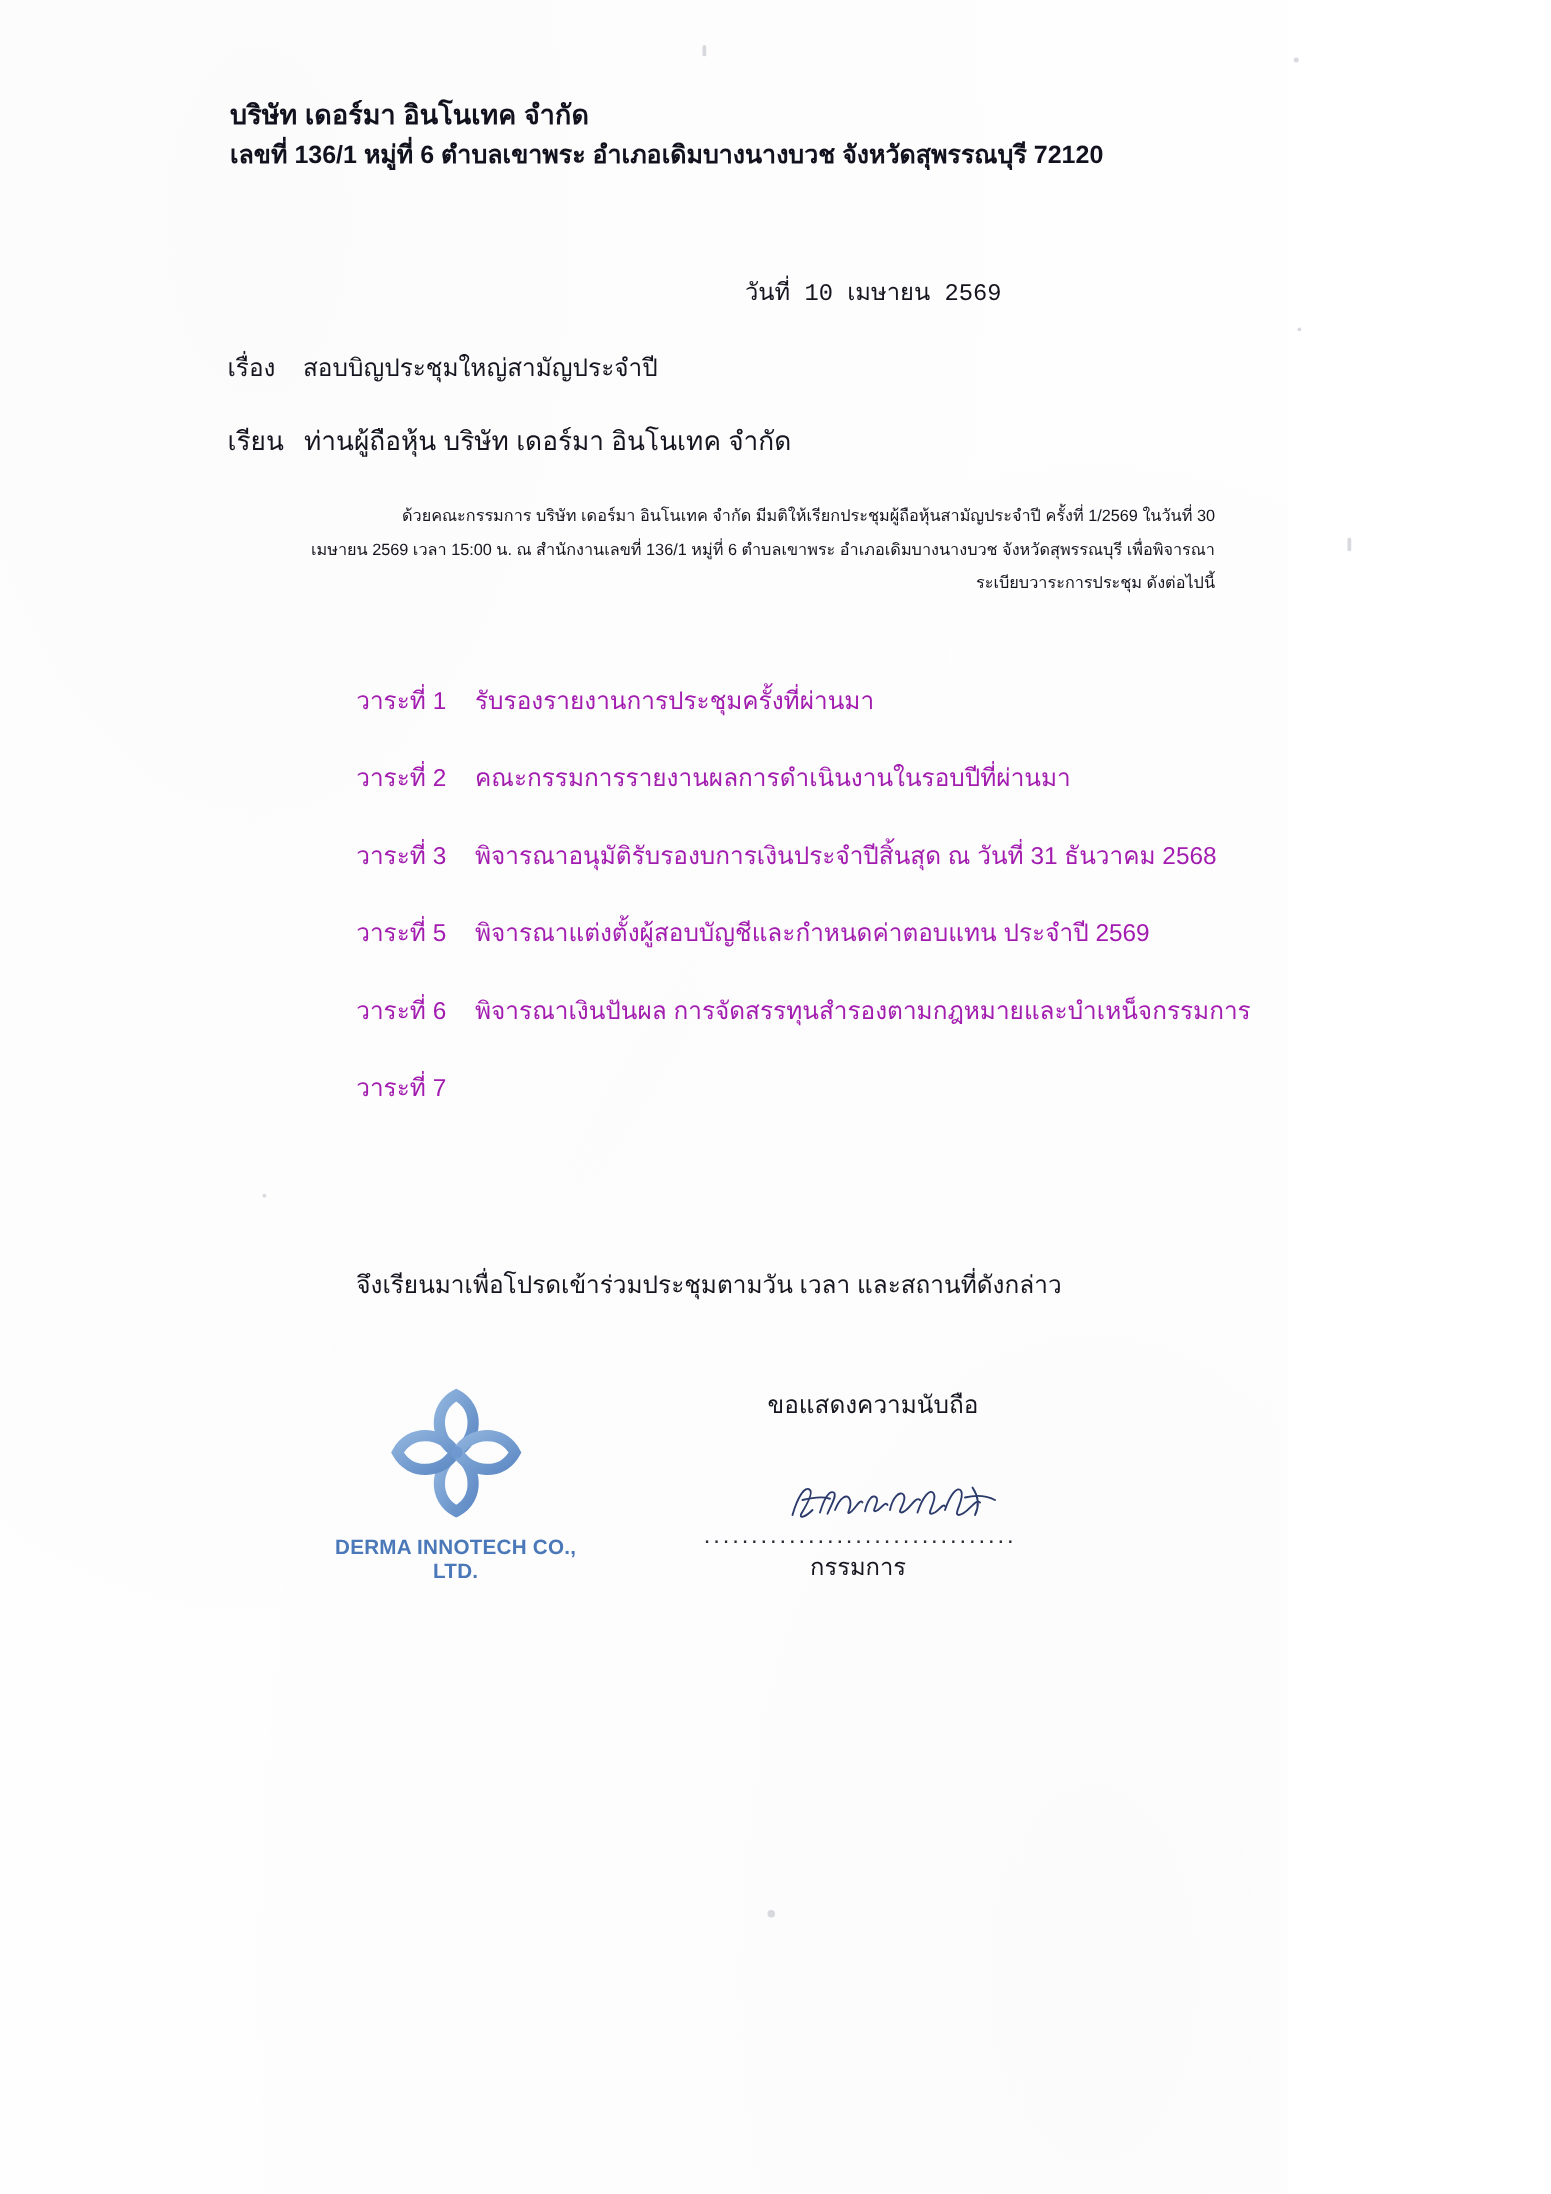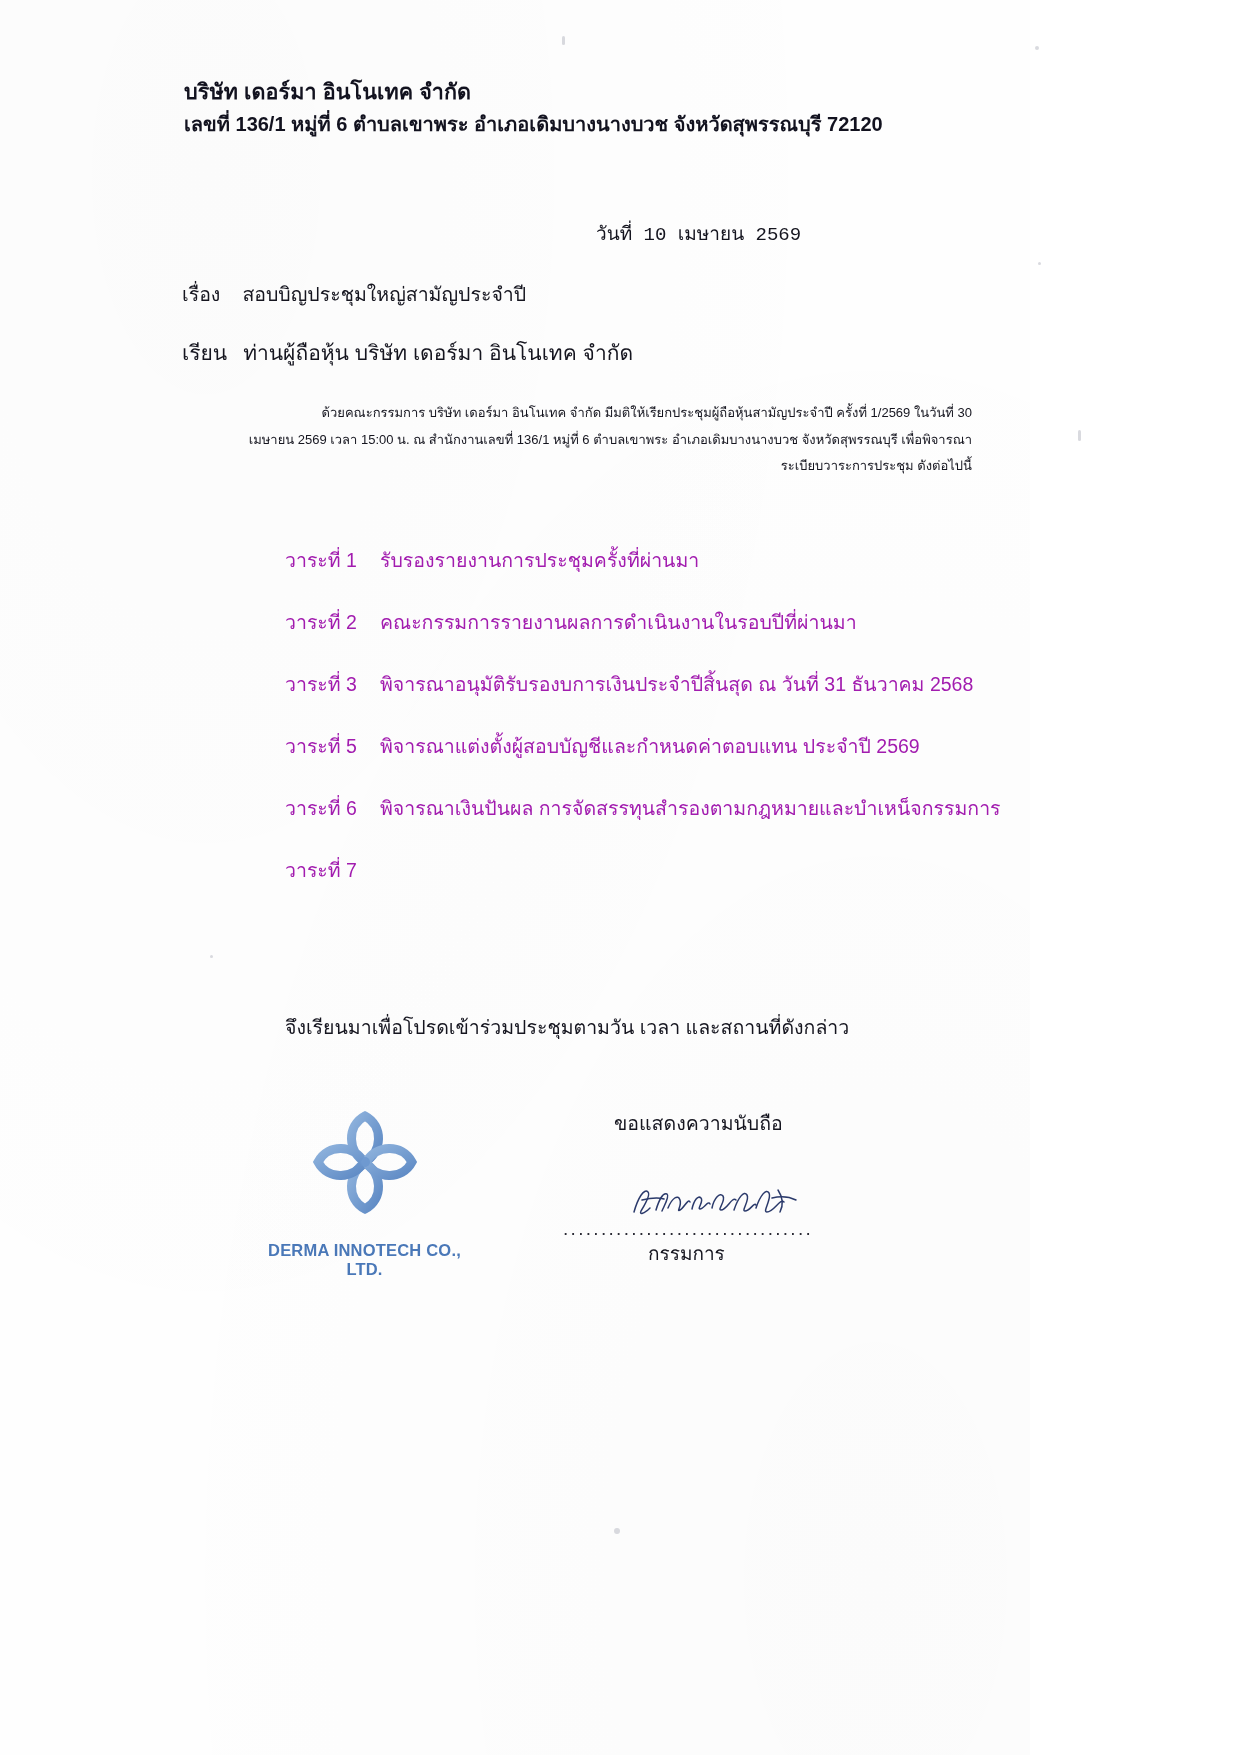--- a/index.html
+++ b/index.html
@@ -164,21 +164,21 @@
 
   .logo-wrap {
     position: absolute;
     left: 252px;
     top: 1100px;
     width: 225px;
     text-align: center;
   }
   .logo-mark { width: 150px; height: 125px; margin: 0 auto; display: block; }
   .logo-text {
-    margin-top: 16px;
+    margin-top: 4px;
     font-size: 16.5px;
     font-weight: bold;
     letter-spacing: 0.2px;
     color: #4a78b8;
   }
 </style>
 </head>
 <body>
 
 <div class="page">

